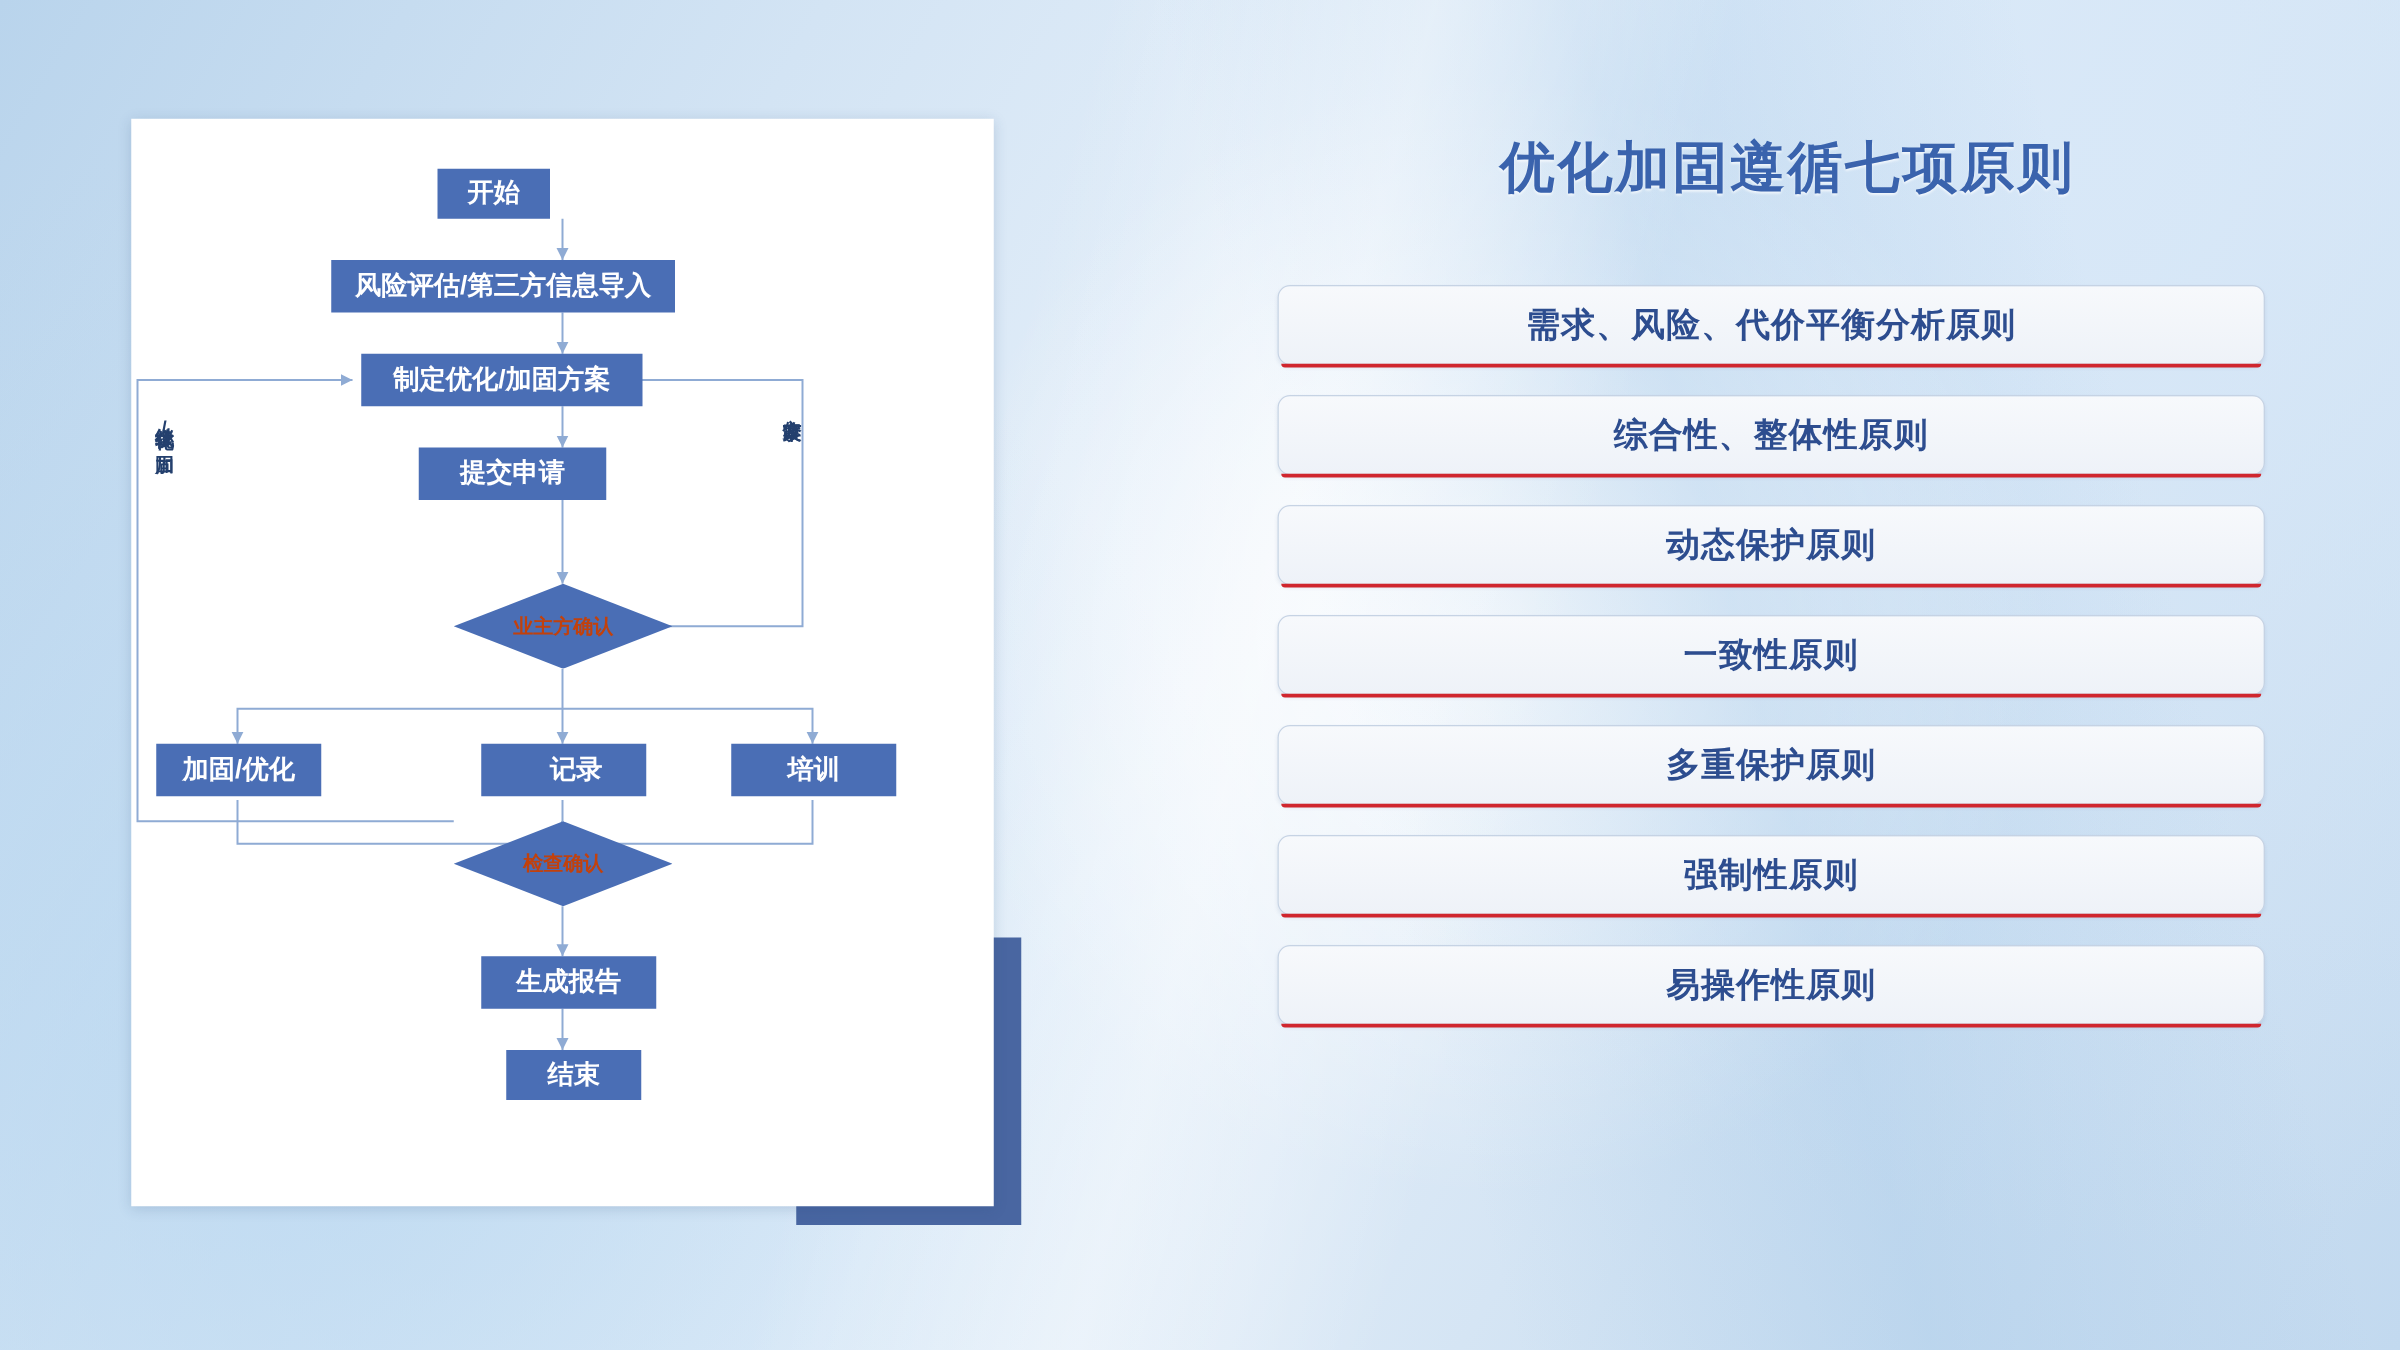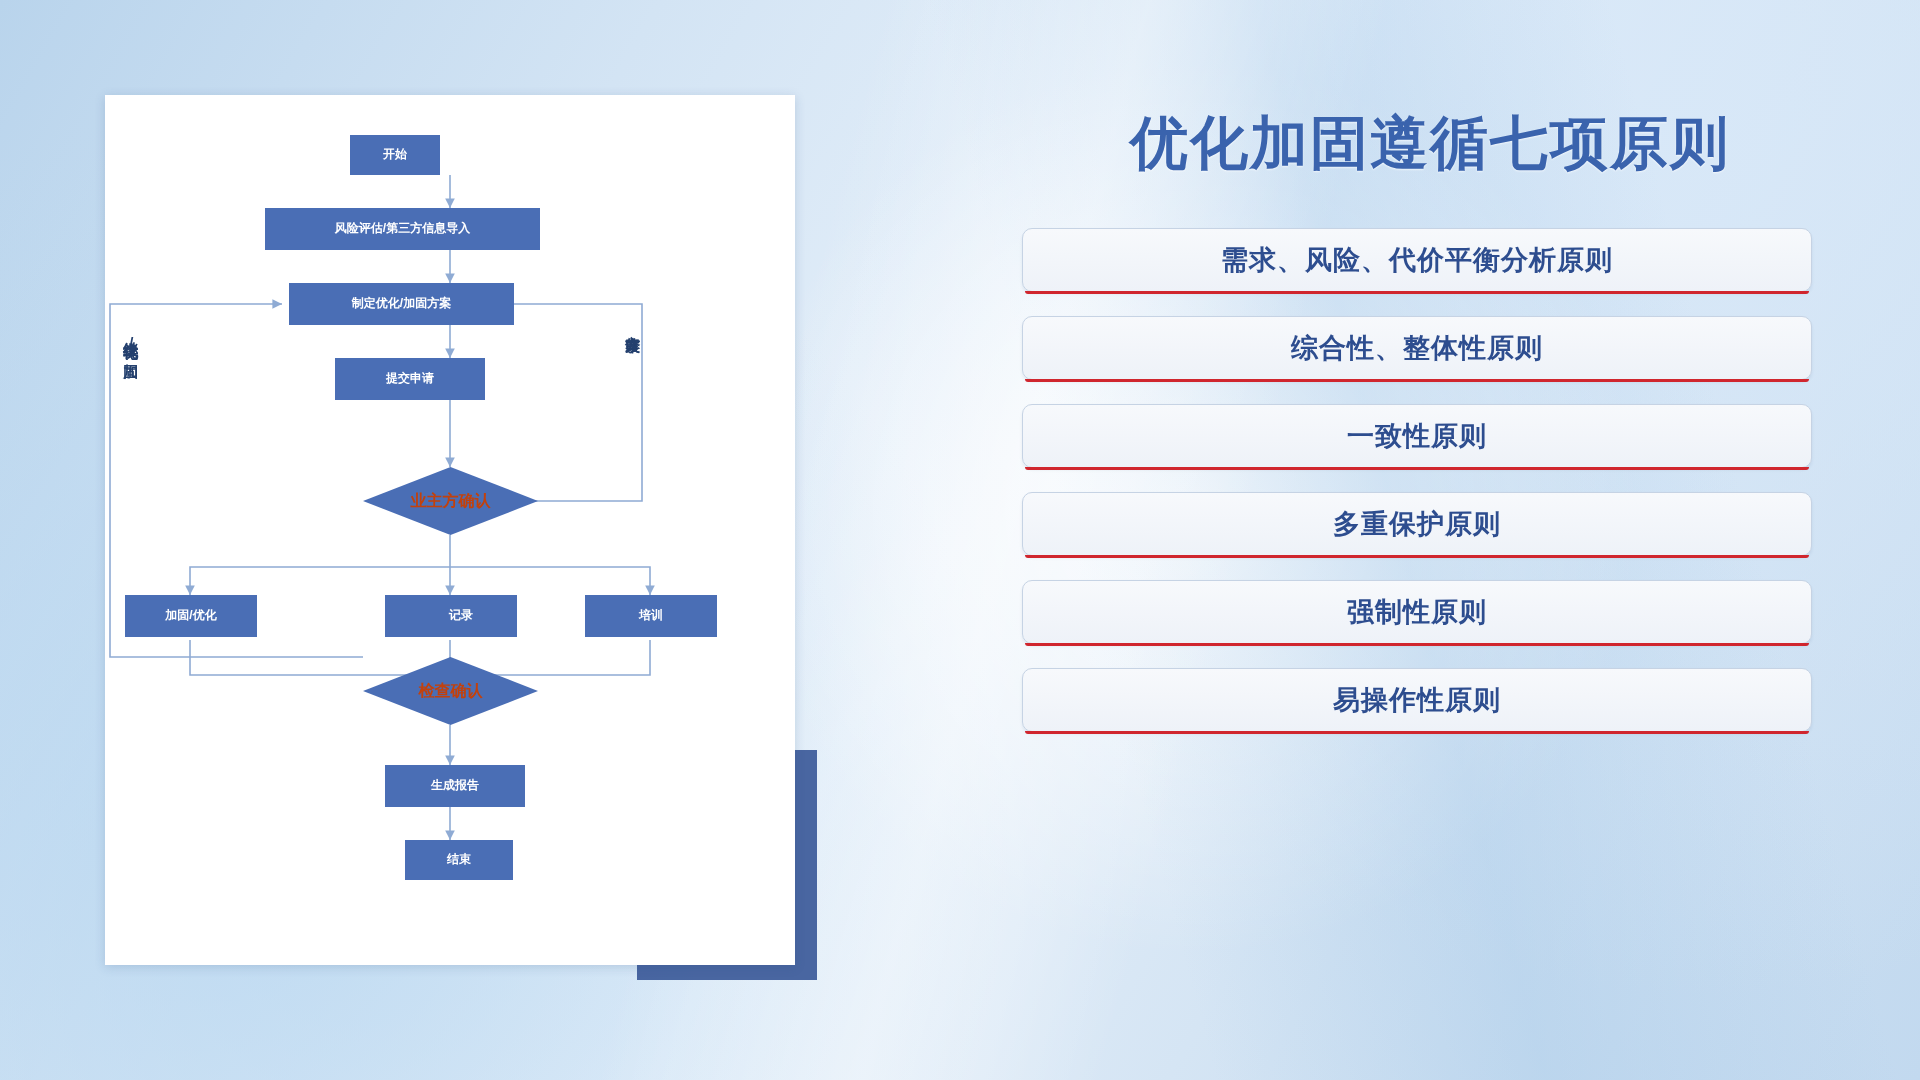--- a/index.html
+++ b/index.html
@@ -62,21 +62,21 @@
     left: 0; top: 0;
     width: 690px;
     height: 870px;
   }
 
   .node {
     position: absolute;
     box-sizing: border-box;
     background: #4a6eb5;
     color: #ffffff;
-    font-size: 12px;
+    font-size: 21px;
     font-weight: bold;
     display: flex;
     align-items: center;
     justify-content: center;
     text-align: center;
     line-height: 1.15;
     white-space: nowrap;
   }
 
   .diamond-wrap {
@@ -119,21 +119,21 @@
     height: 870px;
   }
 
   
   .right-title {
     position: absolute;
     left: 1020px;
     top: 105px;
     width: 820px;
     text-align: center;
-    font-size: 58px;
+    font-size: 44px;
     font-weight: bold;
     color: #3a63ad;
     letter-spacing: 2px;
     text-shadow: 0 1px 2px rgba(255,255,255,0.7);
   }
 
   .principles {
     position: absolute;
     left: 1022px;
     top: 228px;
@@ -284,20 +284,23 @@
   <div class="right-title">优化加固遵循七项原则</div>
 
   <div class="principles">
     <div class="principle">
       <span class="principle-label">需求、风险、代价平衡分析原则</span>
     </div>
     <div class="principle">
       <span class="principle-label">综合性、整体性原则</span>
     </div>
     <div class="principle">
+      <span class="principle-label">动态保护原则</span>
+    </div>
+    <div class="principle">
       <span class="principle-label">一致性原则</span>
     </div>
     <div class="principle">
       <span class="principle-label">多重保护原则</span>
     </div>
     <div class="principle">
       <span class="principle-label">强制性原则</span>
     </div>
     <div class="principle">
       <span class="principle-label">易操作性原则</span>

